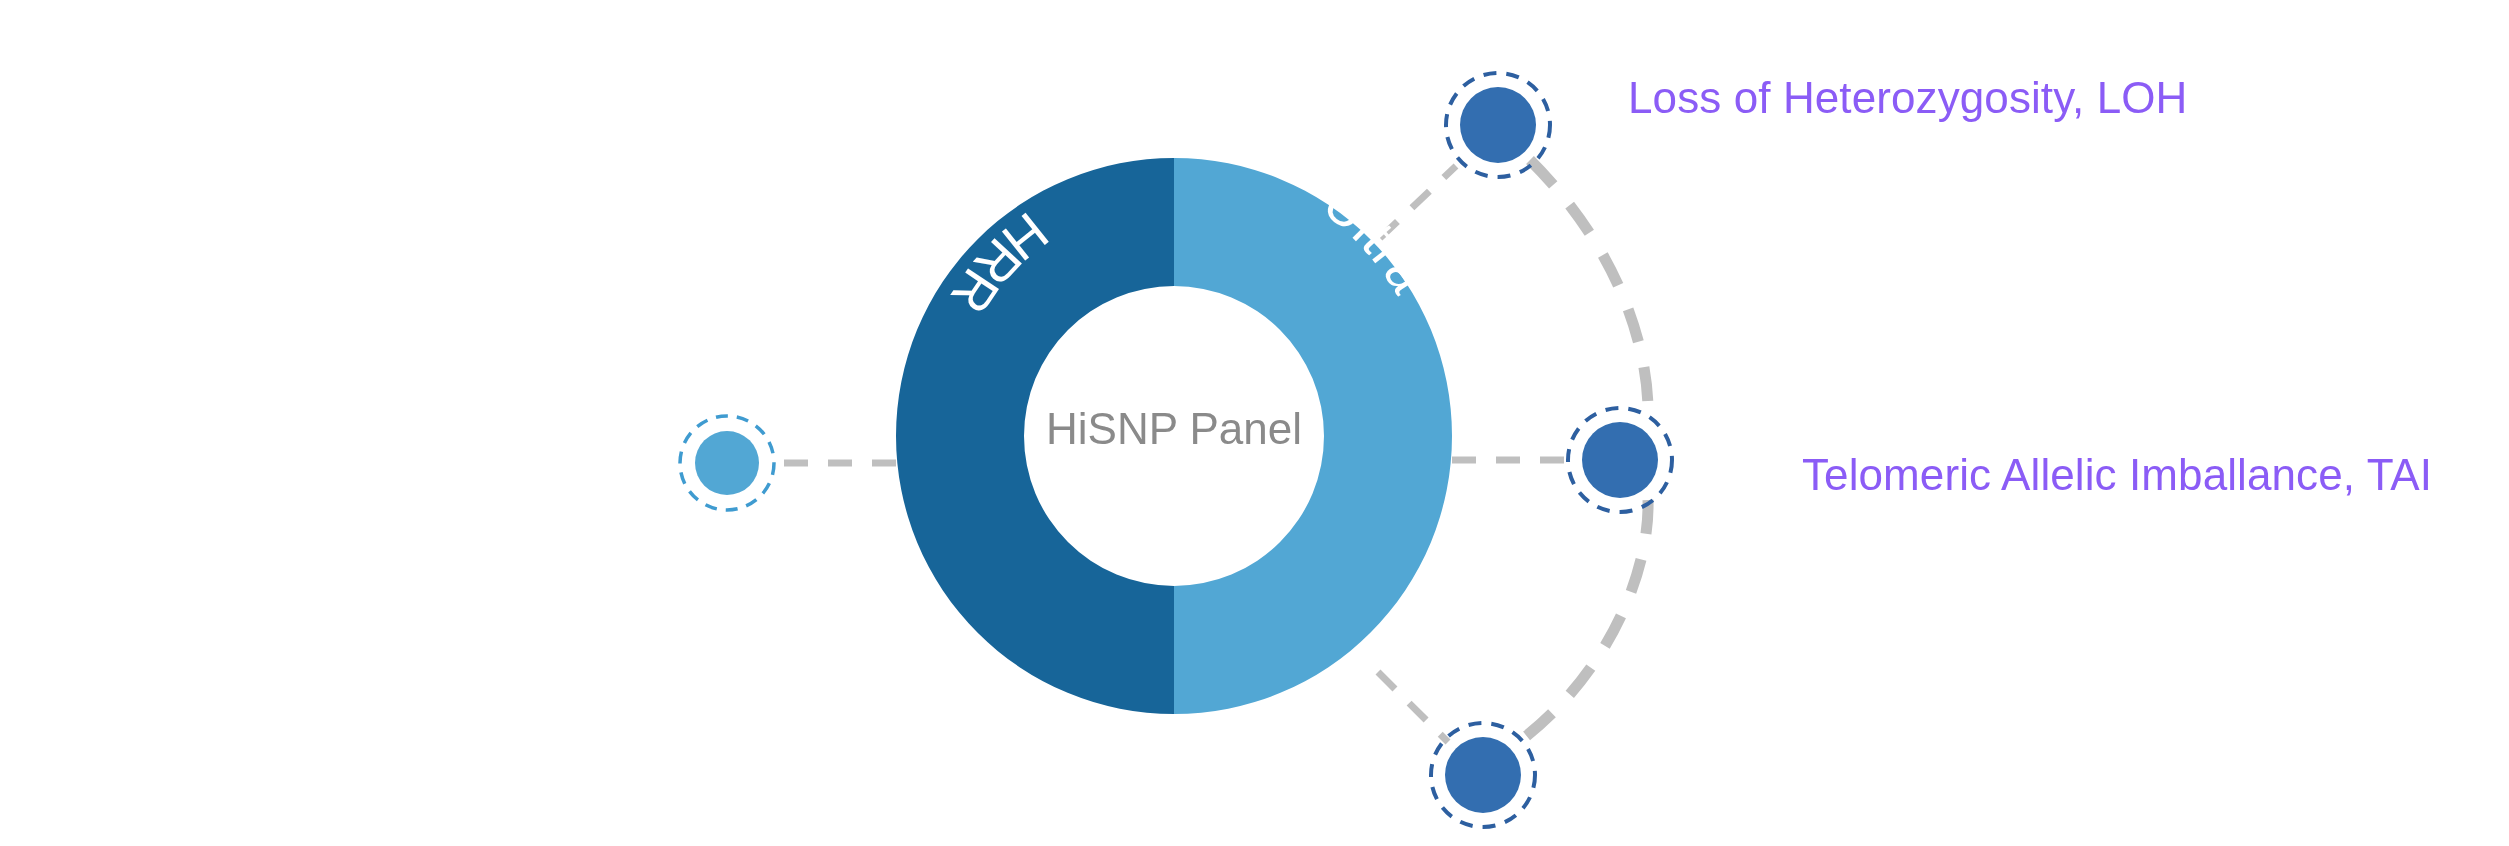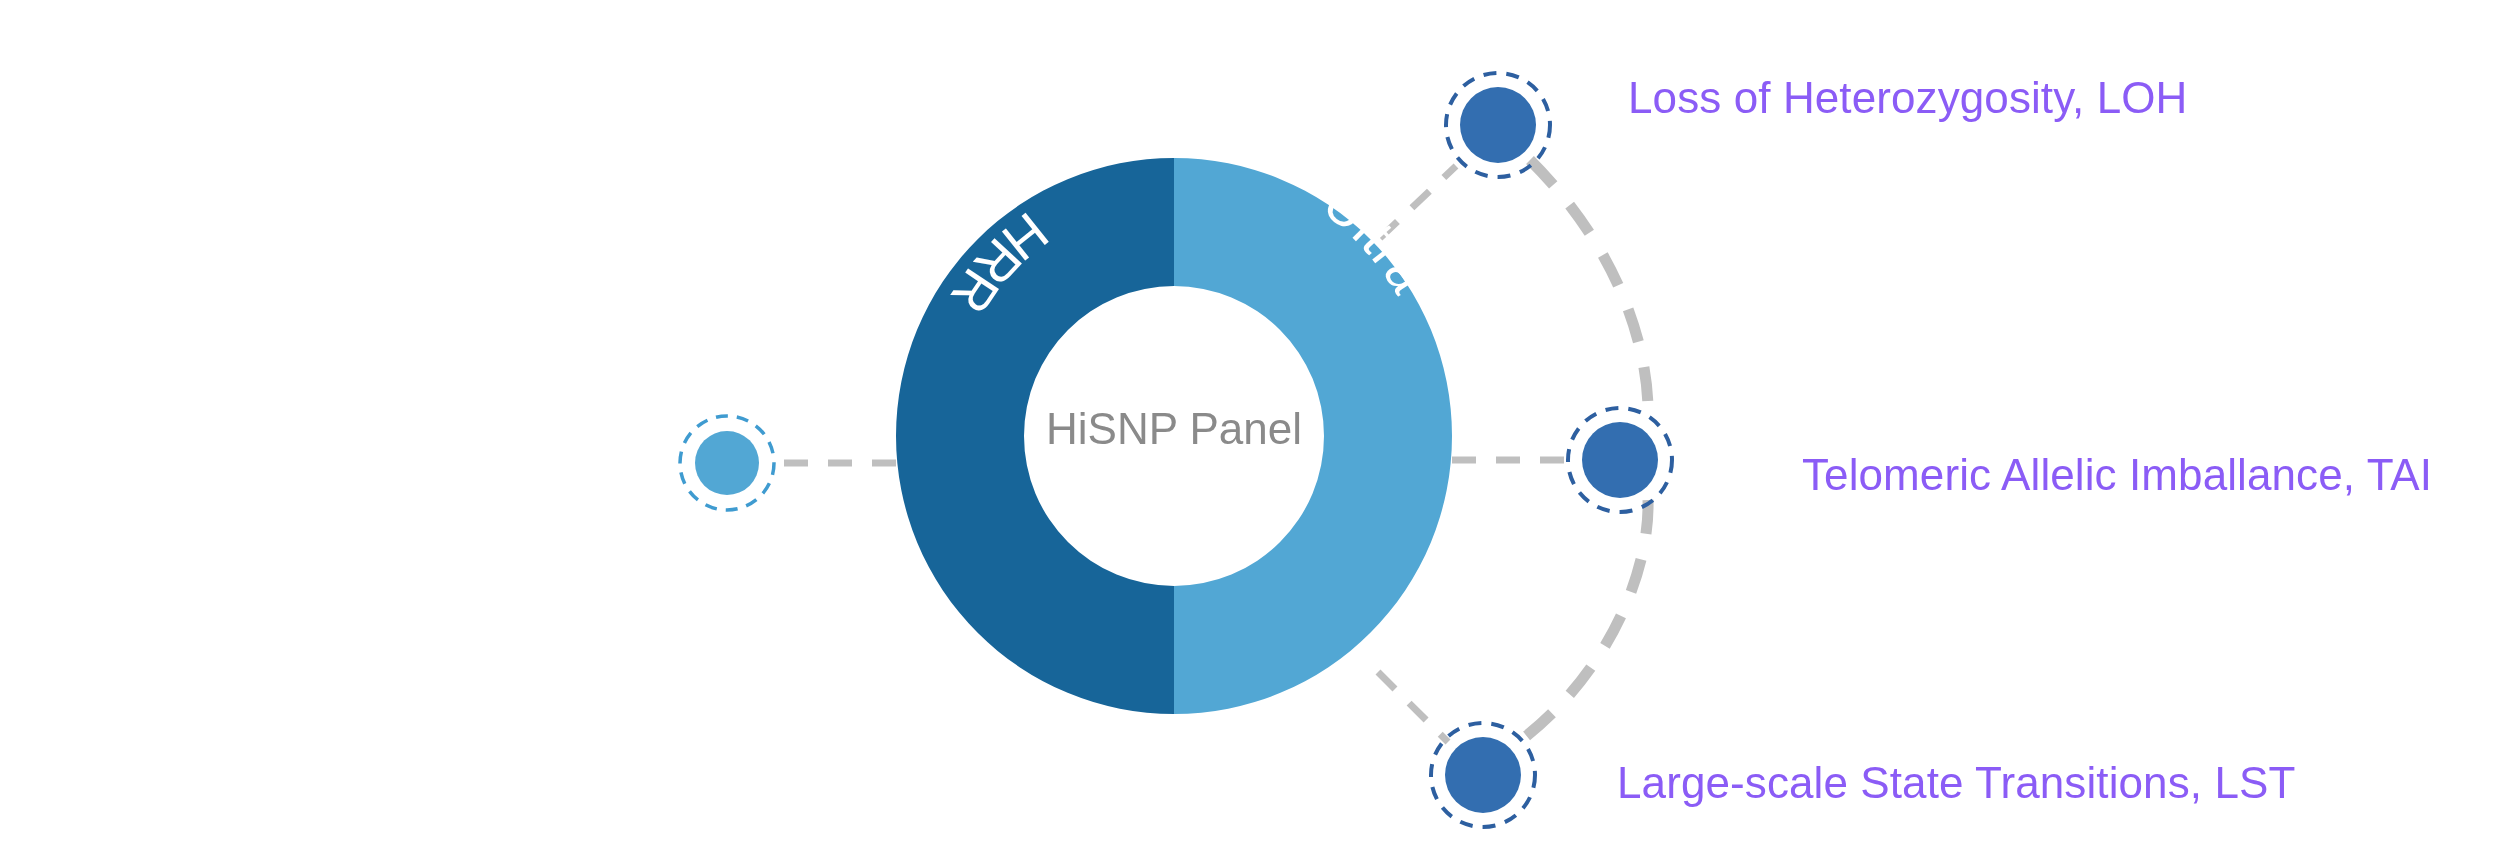--- a/index.html
+++ b/index.html
@@ -104,15 +104,14 @@
 
   <div id="center-label">HiSNP Panel</div>
 
   <div class="label label-left" style="left:268px; top:404px; width:400px;">
   </div>
 
   <div class="label label-right" style="left:1628px; top:70px;">Loss of Heterozygosity, LOH</div>
 
   <div class="label label-right" style="left:1802px; top:437px;margin-top:10px;">Telomeric Allelic Imballance, TAI</div>
 
-  <div class="label label-right" style="left:1617px; top:755px;">Large-scale State Transitions, LST</div>
 
 </div>
 
 </body></html>

